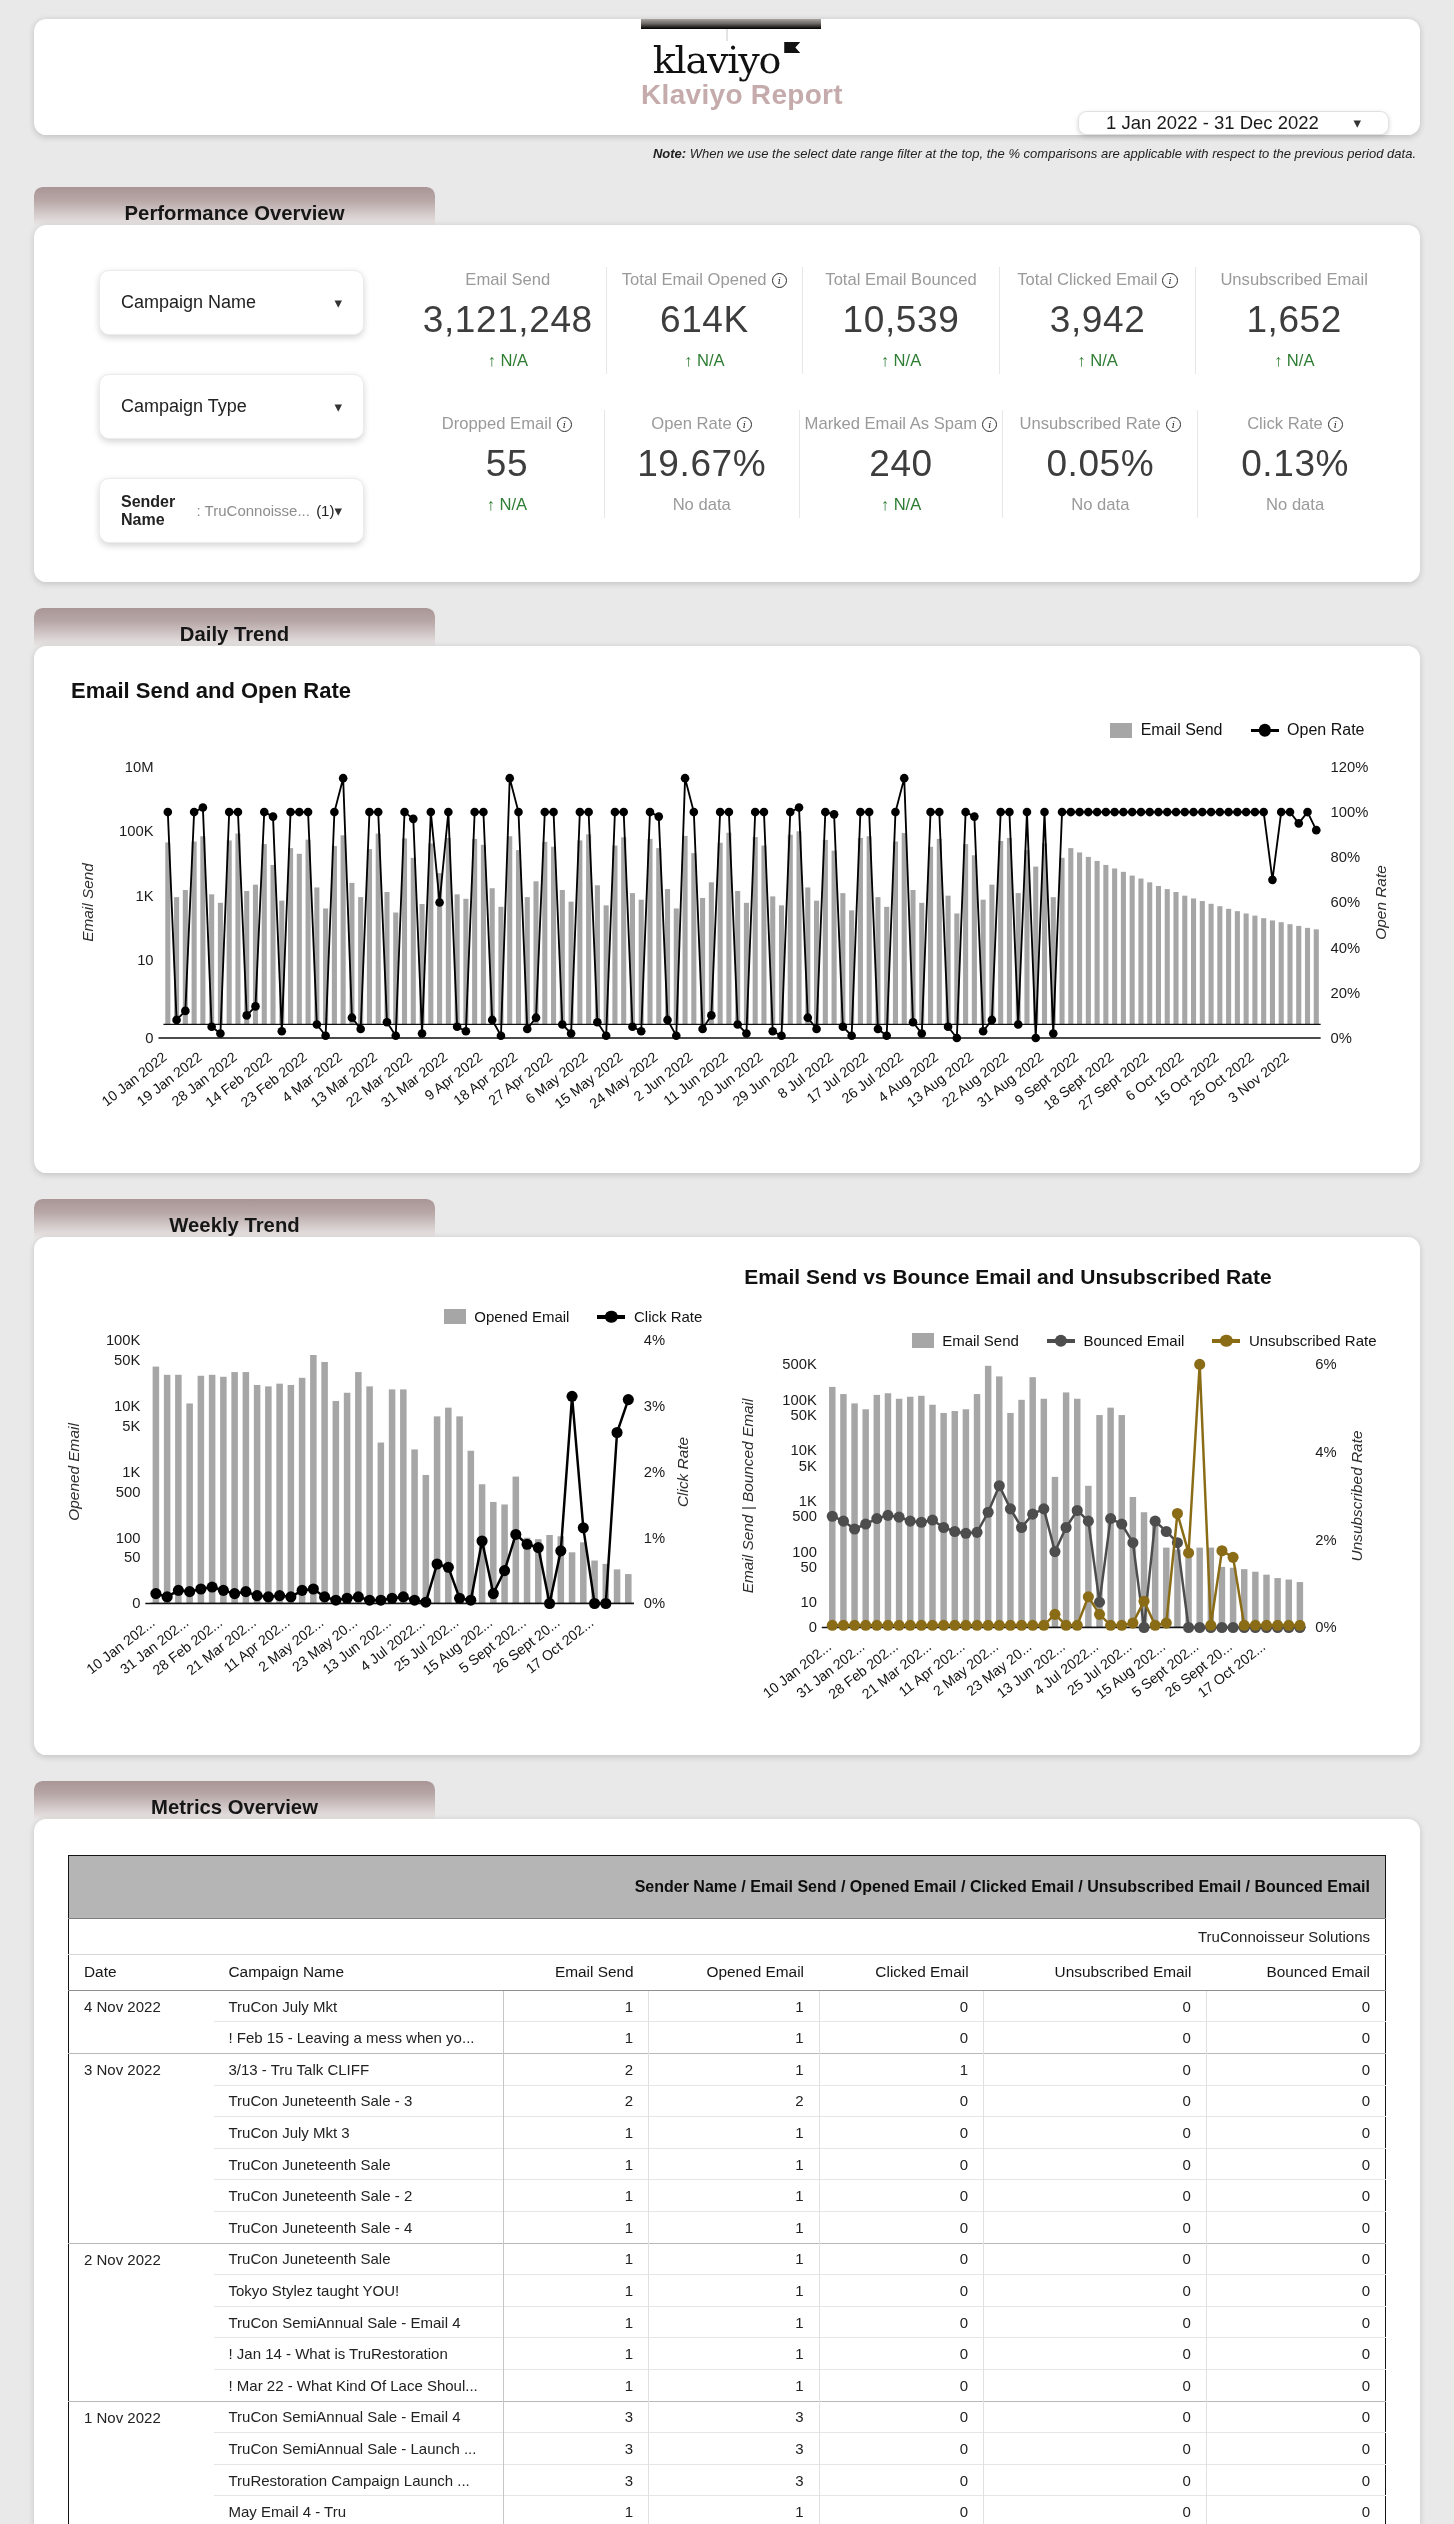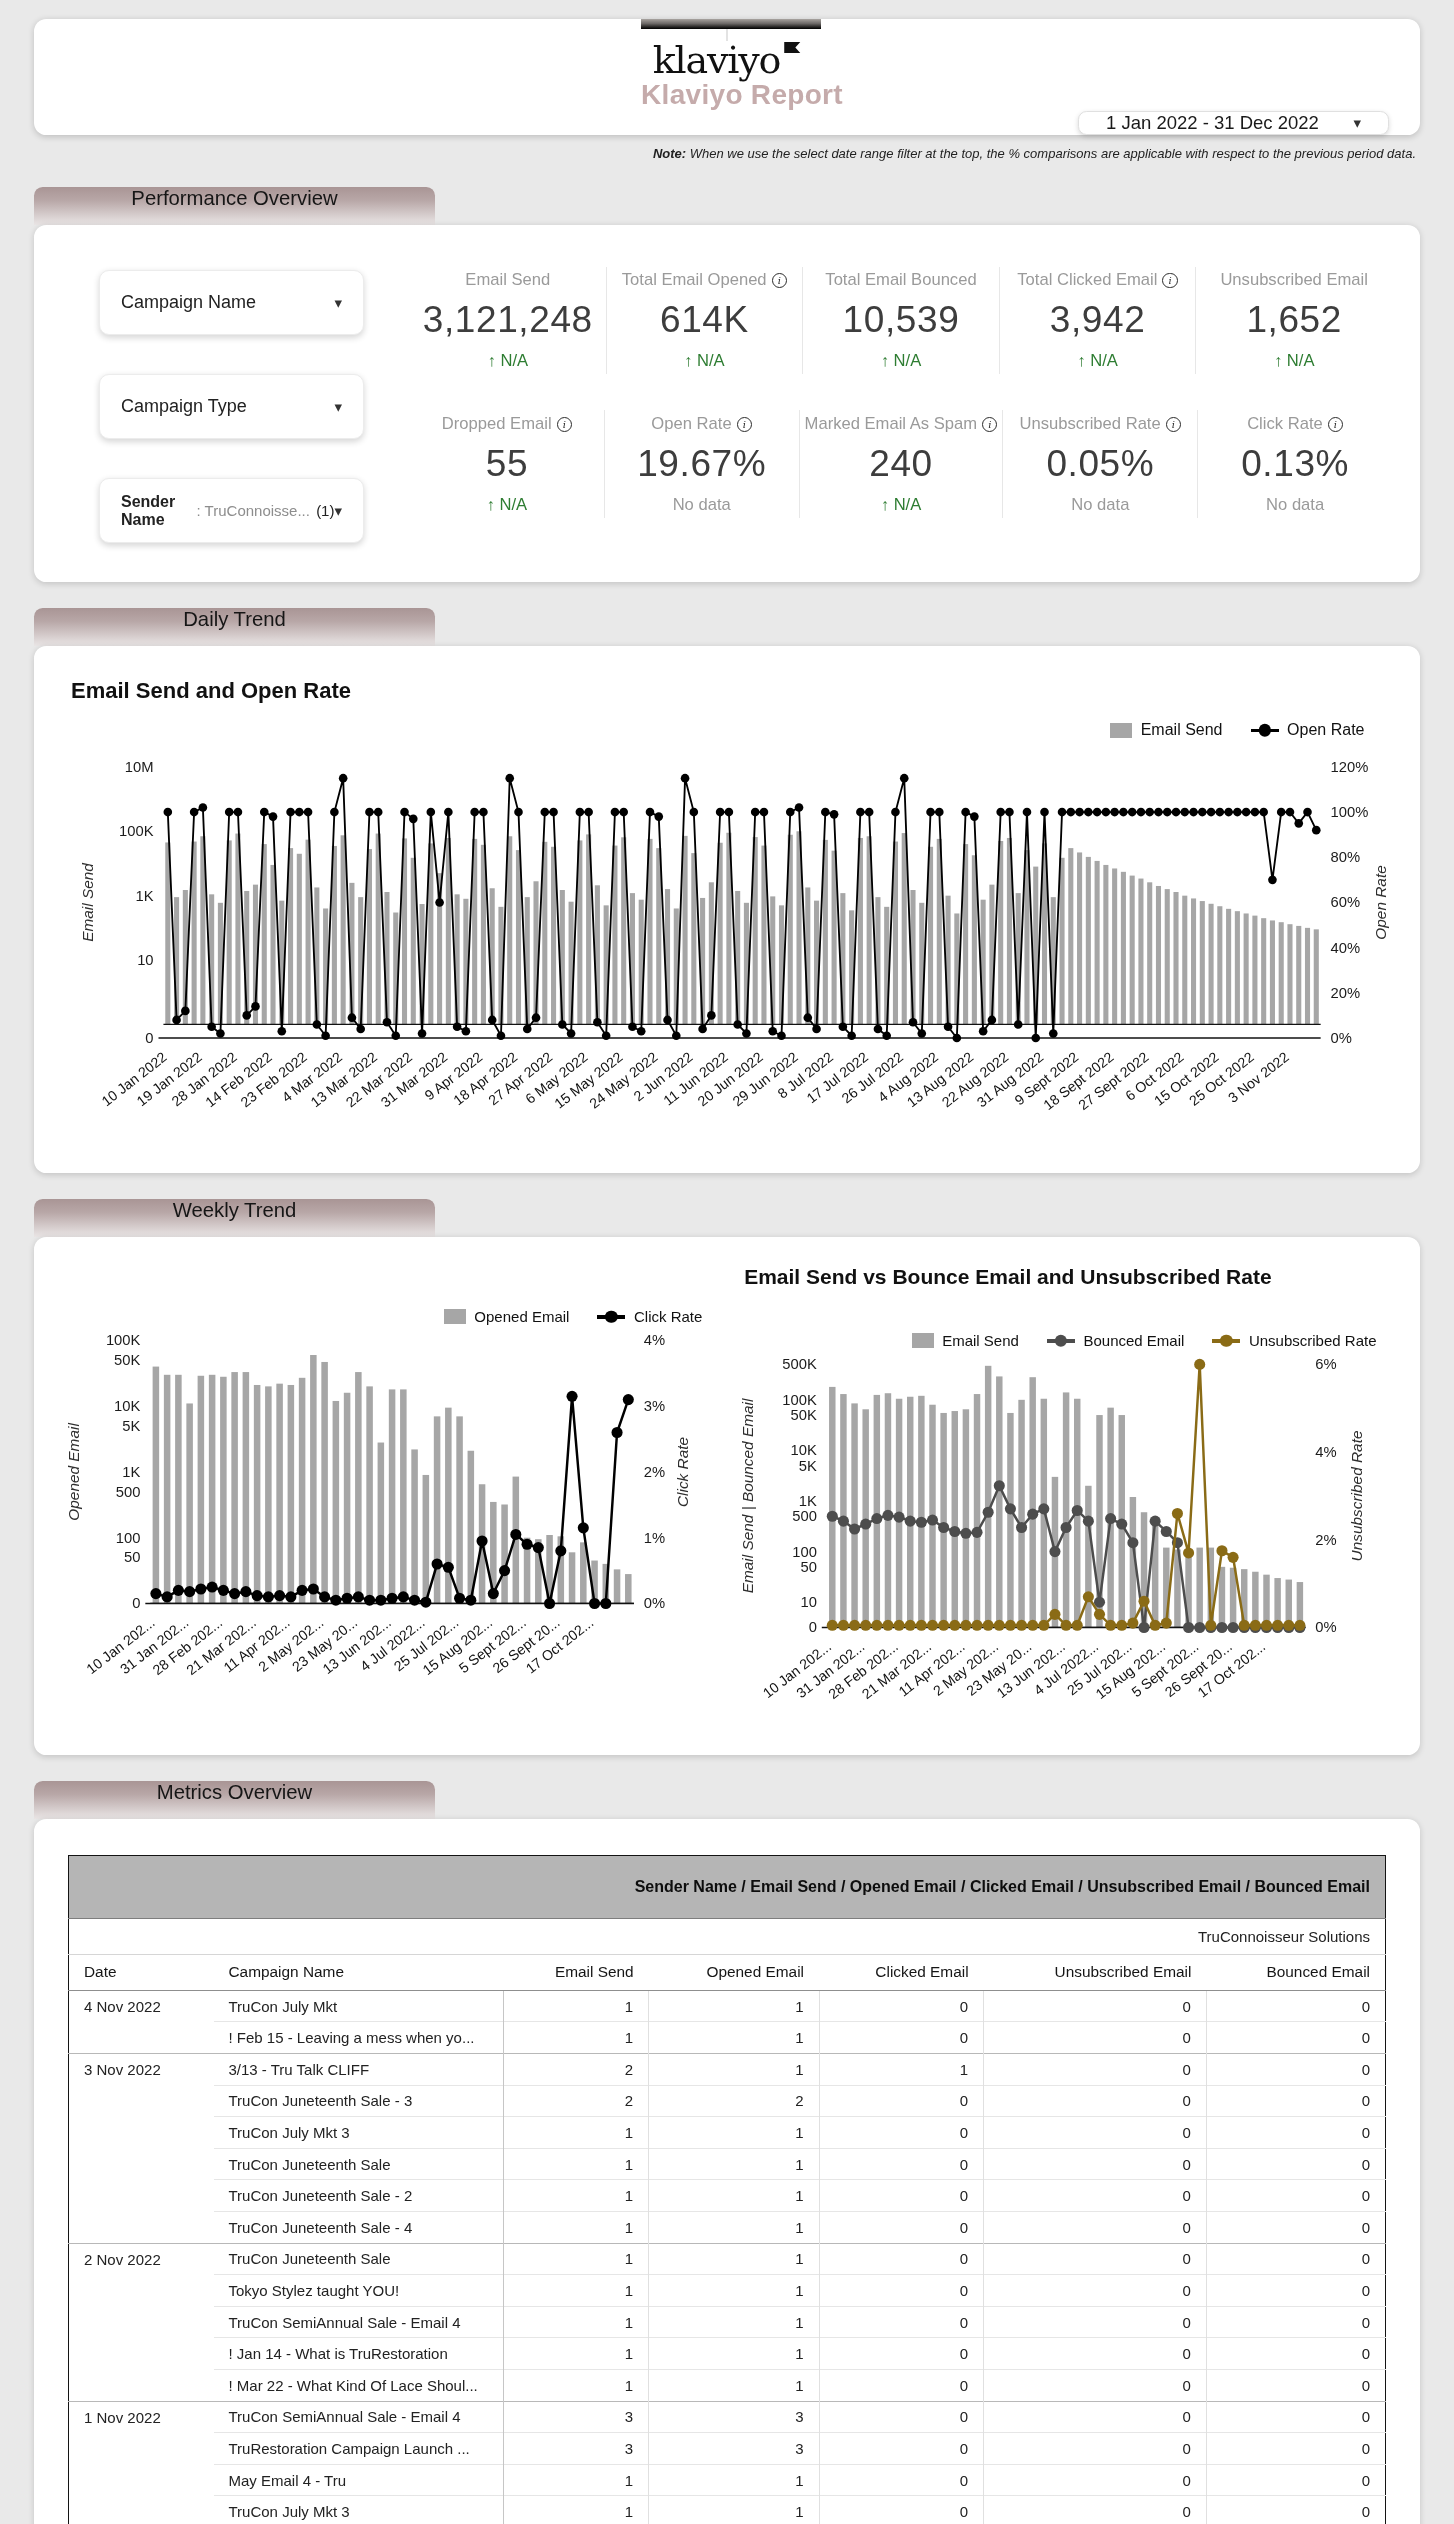--- a/index.html
+++ b/index.html
@@ -21,21 +21,21 @@
     font-size:18.5px; color:#1a1a1a; cursor:pointer; }
   .caret { margin-left:auto; font-size:15px; color:#333; }
 
   
   .note-line { margin:11px 38px 0; text-align:right; font-style:italic; font-size:13px; color:#222; }
   .note-line b { font-weight:bold; }
 
   
   .section-tab { width:401px; height:38px; margin:26px 0 0 34px; border-radius:8.6px 8.6px 0 0;
     background:linear-gradient(180deg,#a99595 0%, #b8a7a7 35%, #d3c9c9 70%, #eae6e6 100%);
-    display:flex; align-items:flex-start; justify-content:center; font-size:20.3px; color:#161616; }
+    display:flex; align-items:flex-end; justify-content:center; font-size:20.3px; color:#161616;font-weight:bold; }
   .card { margin:0 34px; background:#fff; border-radius:12.3px; box-shadow:0 1.8px 6.2px rgba(0,0,0,.16); }
 
   
   .perf-card { display:flex; padding:42px 28px 39px 65px; }
   .filters { display:flex; flex-direction:column; gap:39px; width:311px; flex:none; padding-top:3.7px; }
   .filter-pill { width:265px; height:65px; background:#fff; border:0.6px solid #ececec; border-radius:10px;
     box-shadow:0 2.5px 6.2px rgba(0,0,0,.16); display:flex; align-items:center; padding:0 21px; font-size:18px; cursor:pointer; }
   .filter-pill .sub { color:#8d8d8d; font-size:15px; margin-left:3.7px; white-space:nowrap; }
   .filter-pill .cnt { font-size:15px; color:#222; margin-left:6.2px; }
   .filter-pill.small { font-size:16px; }
@@ -996,20 +996,29 @@
           <td class="date">1 Nov 2022</td>
           <td class="camp">TruCon SemiAnnual Sale - Email 4</td>
           <td class="num first">3</td>
           <td class="num">3</td>
           <td class="num">0</td>
           <td class="num">0</td>
           <td class="num">0</td>
         </tr>
         <tr>
           <td class="date"></td>
+          <td class="camp">TruCon SemiAnnual Sale - Launch ...</td>
+          <td class="num first">3</td>
+          <td class="num">3</td>
+          <td class="num">0</td>
+          <td class="num">0</td>
+          <td class="num">0</td>
+        </tr>
+        <tr>
+          <td class="date"></td>
           <td class="camp">TruRestoration Campaign Launch ...</td>
           <td class="num first">3</td>
           <td class="num">3</td>
           <td class="num">0</td>
           <td class="num">0</td>
           <td class="num">0</td>
         </tr>
         <tr>
           <td class="date"></td>
           <td class="camp">May Email 4 - Tru</td>

